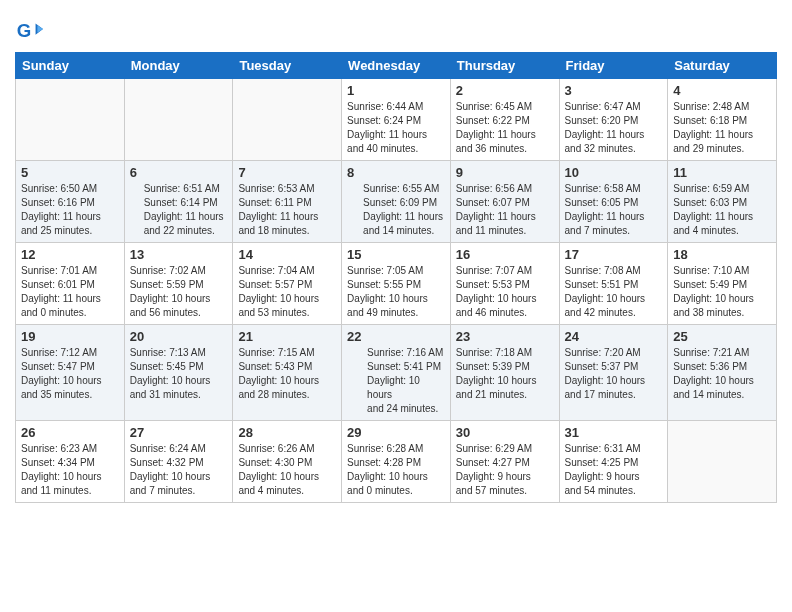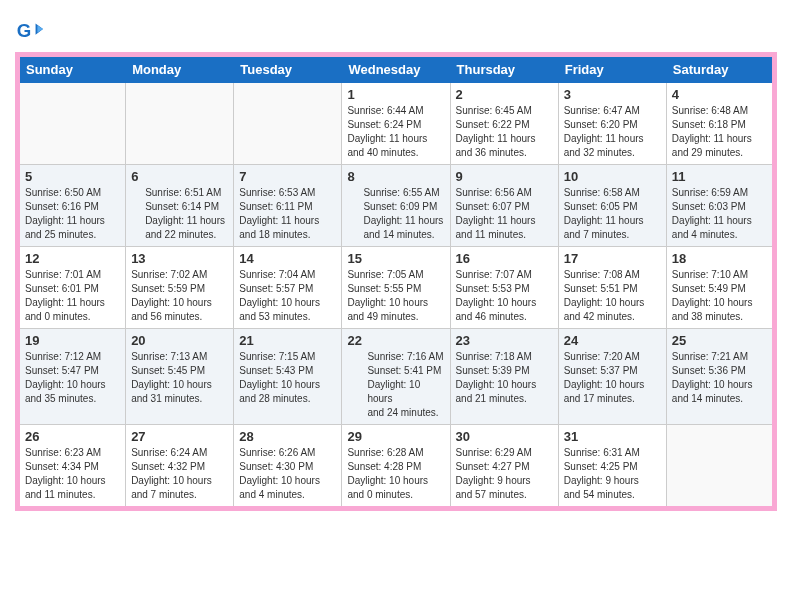--- a/index.html
+++ b/index.html
@@ -39,21 +39,21 @@
       color: #333;
       line-height: 1.1;
     }
     .location {
       font-size: 15px;
       color: #555;
     }
     .calendar {
       width: 100%;
       border-collapse: collapse;
-      border: 5px solid #f9a8d4;
+      border: 1px solid #f9a8d4;
     }
     .calendar th {
       background: #1a6fc4;
       color: #fff;
       text-align: left;
       padding: 5px 6px;
       font-size: 13px;
       font-weight: bold;
       border: 1px solid #1a6fc4;
     }
@@ -136,21 +136,21 @@
           </td>
           <td>
             <span class="day-number">3</span>
             <div class="day-info" style="white-space: pre-line;">Sunrise: 6:47 AM
 Sunset: 6:20 PM
 Daylight: 11 hours
 and 32 minutes.</div>
           </td>
           <td>
             <span class="day-number">4</span>
-            <div class="day-info" style="white-space: pre-line;">Sunrise: 6:48 AM
+            <div class="day-info" style="white-space: pre-line;">Sunrise: 2:48 AM
 Sunset: 6:18 PM
 Daylight: 11 hours
 and 29 minutes.</div>
           </td>
         </tr>
         <tr class="row-shade">
           <td>
             <span class="day-number">5</span>
             <div class="day-info" style="white-space: pre-line;">Sunrise: 6:50 AM
 Sunset: 6:16 PM

